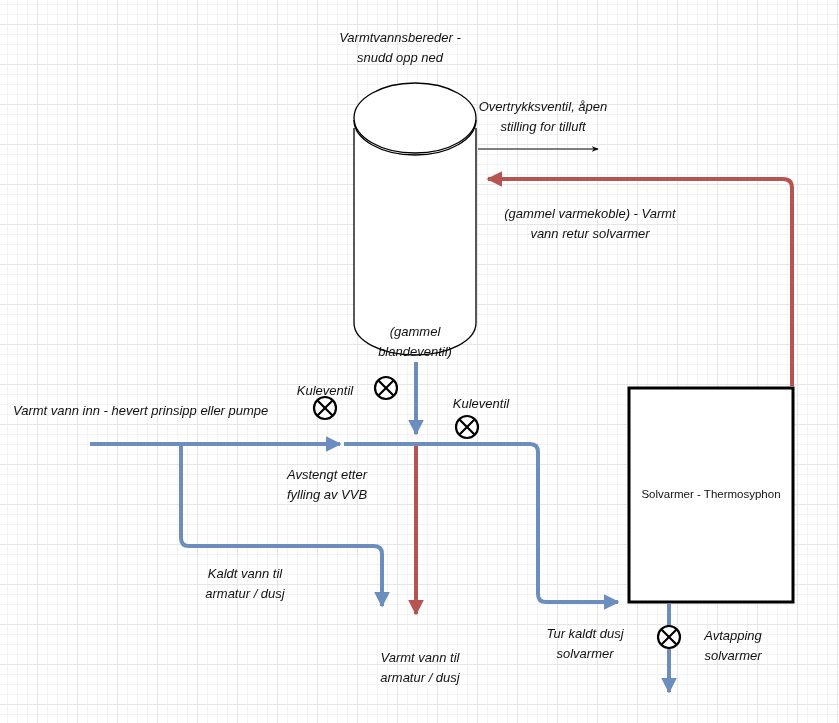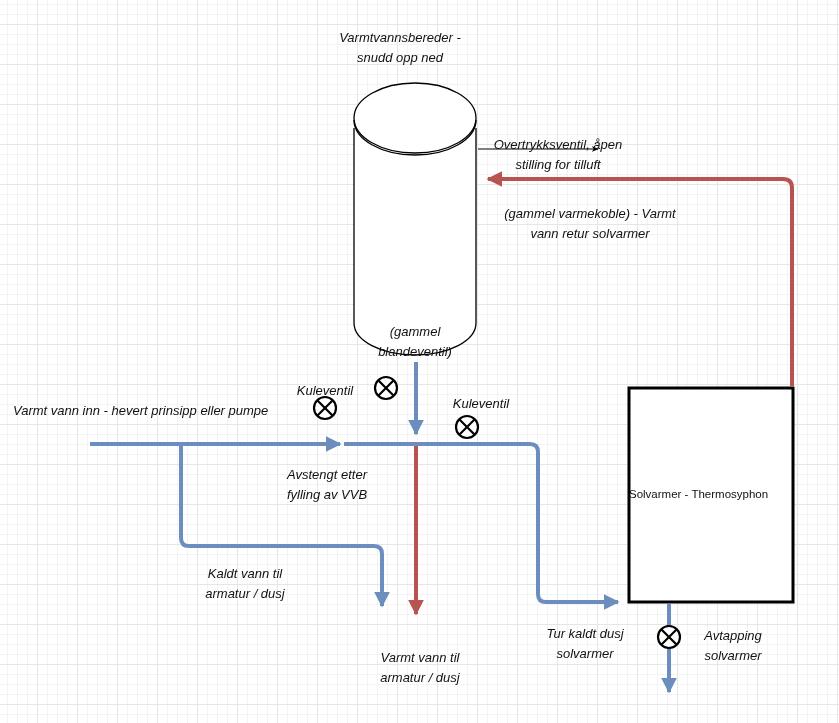--- a/index.html
+++ b/index.html
@@ -14,21 +14,21 @@
     background-size: 40px 40px, 40px 40px, 10px 10px, 10px 10px;
     background-position: 37px 24px, 37px 24px, 7px 4px, 7px 4px;
     font-family: "Liberation Sans", sans-serif;
   }
   svg.canvas { position: absolute; left: 0; top: 0; }
   .lbl {
     position: absolute; font-size: 13px; color: #111; text-align: center;
     line-height: 20px; white-space: pre-line; font-style: italic;
   }
   .lbl.left { text-align: left; }
-  .box-label { position: absolute; font-size: 11.5px; color: #111; text-align: left; white-space: nowrap; }
+  .box-label { position: absolute; font-size: 11.5px; color: #111; text-align: center; white-space: nowrap; }
 </style>
 </head>
 <body>
 
 <svg class="canvas" width="839" height="723" viewBox="0 0 839 723">
   <defs>
     <marker id="arrCold" viewBox="0 0 10 10" refX="9" refY="5" markerWidth="4" markerHeight="4" orient="auto" markerUnits="strokeWidth">
       <path d="M0,0 L10,5 L0,10 z" fill="#6c8ebf"></path>
     </marker>
     <marker id="arrHot" viewBox="0 0 10 10" refX="9" refY="5" markerWidth="4" markerHeight="4" orient="auto" markerUnits="strokeWidth">
@@ -79,21 +79,21 @@
   </g>
   <g transform="translate(669,637)">
     <circle r="11" fill="#fff" stroke="#000" stroke-width="2.2"></circle>
     <line x1="-7.5" y1="-7.5" x2="7.5" y2="7.5" stroke="#000" stroke-width="2.2"></line>
     <line x1="-7.5" y1="7.5" x2="7.5" y2="-7.5" stroke="#000" stroke-width="2.2"></line>
   </g>
 </svg>
 
 <div class="lbl" style="left:330px; top:28px; width:140px;">Varmtvannsbereder -
 snudd opp ned</div>
-<div class="lbl" style="left:483px; top:97px; width:150px;margin-top:38px;">Overtrykksventil, åpen
+<div class="lbl" style="left:468px; top:97px; width:150px;">Overtrykksventil, åpen
 stilling for tilluft</div>
 <div class="lbl" style="left:500px; top:204px; width:180px;">(gammel varmekoble) - Varmt
 vann retur solvarmer</div>
 <div class="lbl" style="left:365px; top:322px; width:100px;">(gammel
 blandeventil)</div>
 <div class="lbl left" style="left:13px; top:401px; width:260px;">Varmt vann inn - hevert prinsipp eller pumpe</div>
 <div class="lbl" style="left:290px; top:381px; width:70px;">Kuleventil</div>
 <div class="lbl" style="left:446px; top:394px; width:70px;">Kuleventil</div>
 <div class="lbl" style="left:272px; top:465px; width:110px;">Avstengt etter
 fylling av VVB</div>

